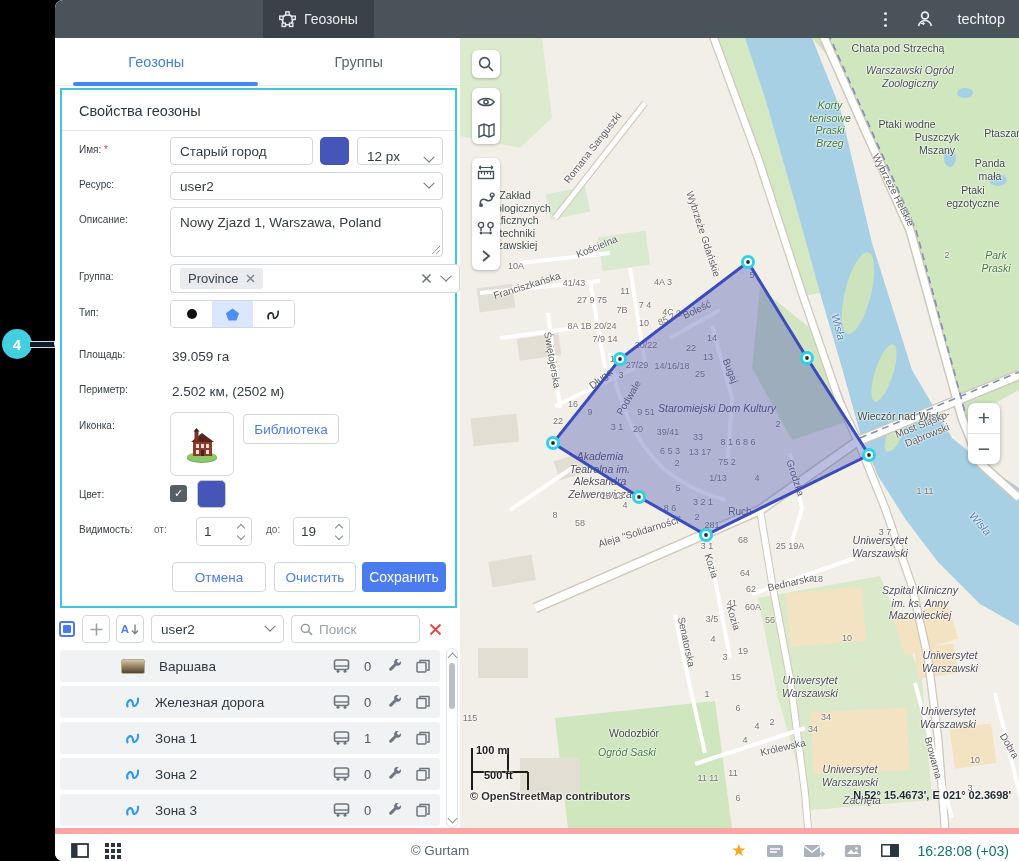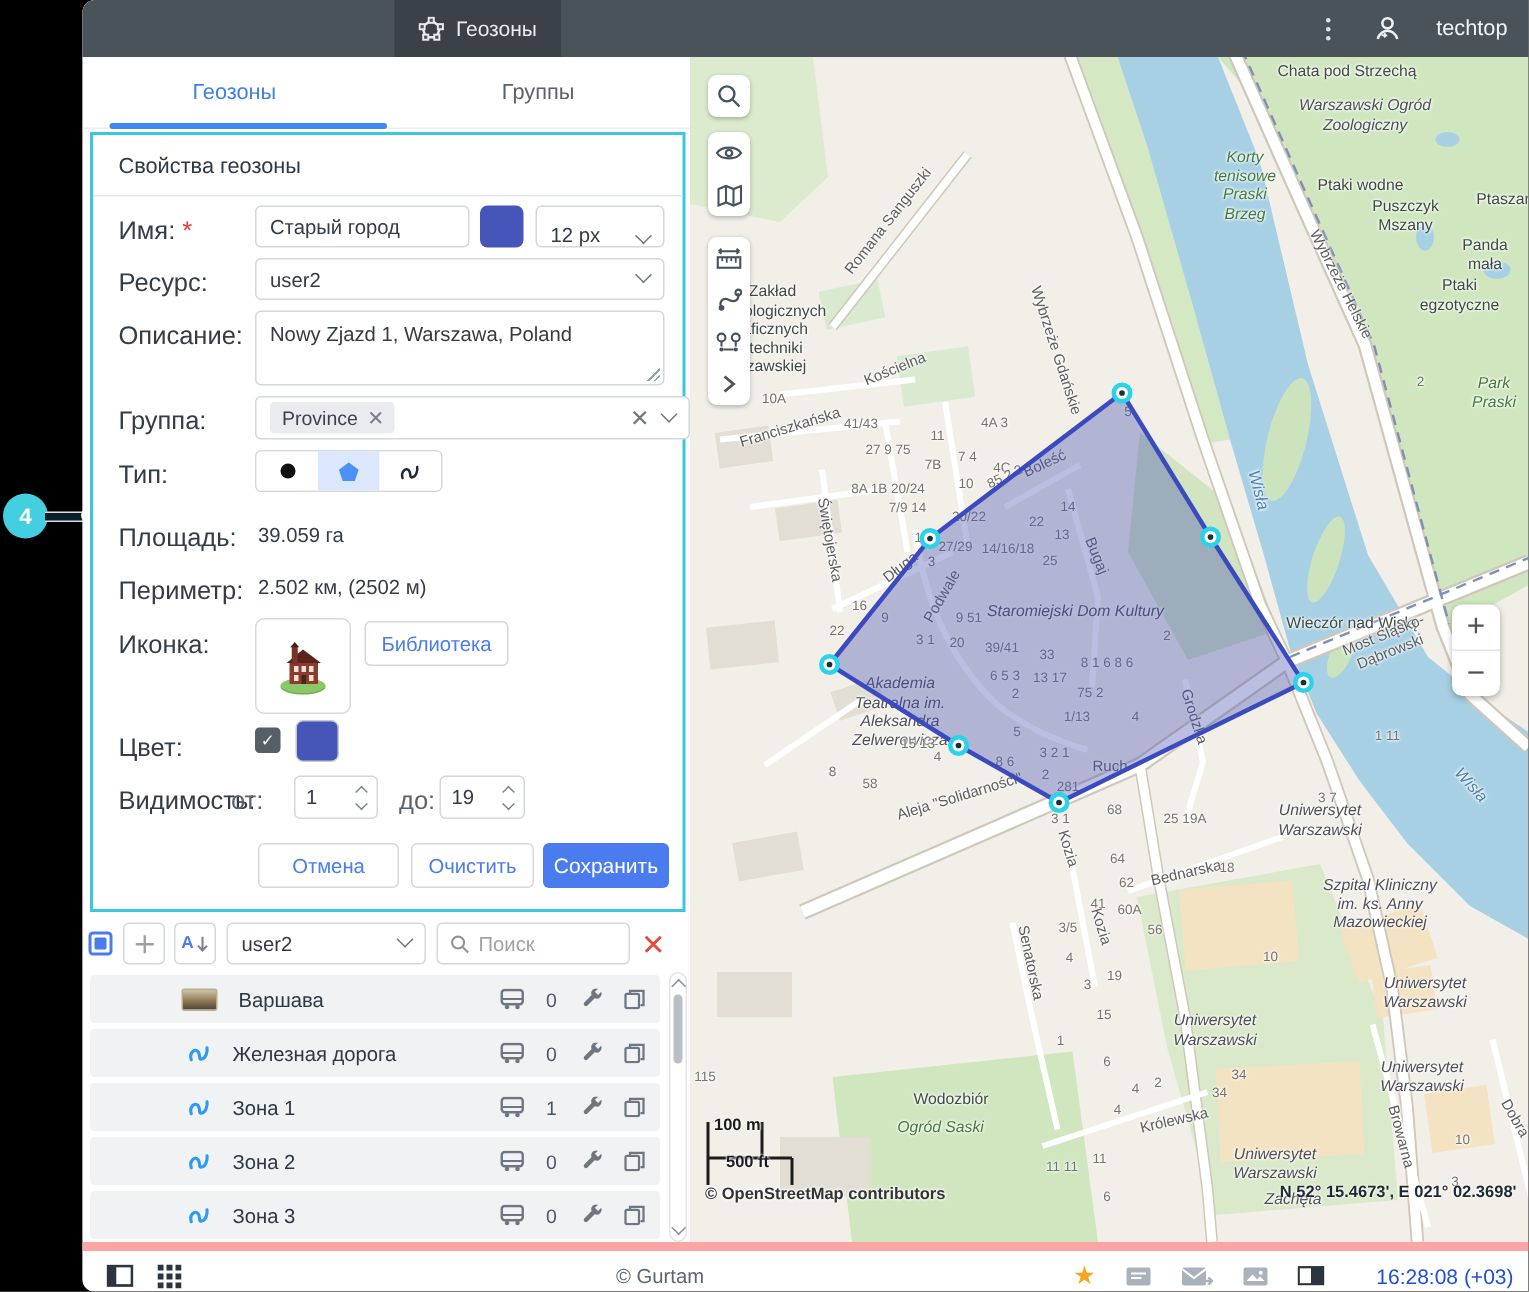--- a/index.html
+++ b/index.html
@@ -26,21 +26,21 @@
   .tabs { position:absolute; left:0; top:0; width:100%; height:48px; border-bottom:1px solid #eceef0; }
   .tab { position:absolute; top:0; height:48px; width:50%; display:flex; align-items:center; justify-content:center; font-size:14.5px; cursor:pointer; }
   .tab.active { color:#3f82e0; }
   .tab.inactive { color:#59636d; }
   .tab-underline { position:absolute; left:18px; top:44px; width:185px; height:4px; background:#4285f4; border-radius:2px; }
 
   
   #formbox { position:absolute; left:5px; top:50px; width:397px; height:520px; border:2px solid #3cc7de; background:#fff; }
   .form-title { position:absolute; left:17px; top:13px; font-size:14.5px; font-weight:normal; color:#2e3943; }
   .form-divider { position:absolute; left:0px; top:40px; width:100%; height:1px; background:#e4e7ea; }
-  .flabel { position:absolute; left:17px; font-size:17px; color:#333d47; }
+  .flabel { position:absolute; left:17px; font-size:10px; color:#333d47; }
   .req { color:#e53935; }
   .input, .selectbox, .textarea, .spin { border:1px solid #d2d7db; border-radius:4px; background:#fff; color:#333c46; font-size:13.5px; }
   .input { padding:0 9px; display:flex; align-items:center; }
   .selectbox { display:flex; align-items:center; padding:0 9px; cursor:pointer; }
   .selectbox .grow { flex:1; }
   .chev { width:8px; height:8px; border-right:1.8px solid #6d7781; border-bottom:1.8px solid #6d7781; transform:rotate(45deg) translate(-2px,-2px); }
   .swatch { background:#4655b8; border-radius:5px; cursor:pointer; }
   .textarea { padding:6px 9px; line-height:1.35; position:relative; }
   .resize-grip { position:absolute; right:2px; bottom:2px; width:10px; height:10px;
      background:repeating-linear-gradient(135deg, transparent 0 2px, #9aa2a9 2px 3px); clip-path:polygon(100% 0,100% 100%,0 100%); }
@@ -96,21 +96,21 @@
   .zoomctl .zdiv { height:1px; background:#e3e6e9; }
   .scale-label { position:absolute; font-size:11px; font-weight:bold; color:#1c1c1c; text-shadow:0 0 2px #fff,0 0 2px #fff; }
   .attrib { position:absolute; left:10px; top:752px; font-size:11px; font-weight:bold; color:#333; text-shadow:0 0 2px #fff,0 0 2px #fff,0 0 3px #fff; }
   .coords { position:absolute; right:8px; top:751px; font-size:11px; font-weight:bold; color:#1f2830; text-shadow:0 0 2px #fff,0 0 2px #fff; }
 
   
   #bottombar { position:absolute; left:0; bottom:0; width:100%; height:33px; background:#fff; border-top:6px solid #fca5a5; }
   .bb-left { position:absolute; left:16px; top:0; height:33px; display:flex; align-items:center; gap:16px; }
   .bb-center { position:absolute; left:340px; width:90px; top:0; height:33px; display:flex; align-items:center; justify-content:center; color:#5b6670; font-size:13.5px; }
   .bb-right { position:absolute; right:10px; top:0; height:33px; display:flex; align-items:center; gap:19px; }
-  .bb-time { color:#1d4ed8; font-size:14px;margin-left:16px; }
+  .bb-time { color:#0f766e; font-size:14px; }
   .star { color:#f5a623; font-size:17px; }
 
   
   #anno-badge { position:absolute; left:2px; top:329px; width:30px; height:30px; border-radius:50%; background:#43cfe0; color:#fff; font-weight:bold; font-size:15px; display:flex; align-items:center; justify-content:center; }
   #anno-line { position:absolute; left:30px; top:341px; width:28px; height:7px; background:#0d1f2d; border-top:1px solid rgba(255,255,255,.85); border-bottom:1px solid rgba(255,255,255,.85); }
   #anno-dot { position:absolute; left:54px; top:338px; width:11px; height:11px; border-radius:50%; background:#0d1f2d; border:2px solid #e6f6fa; }
 </style>
 </head>
 <body>
 

